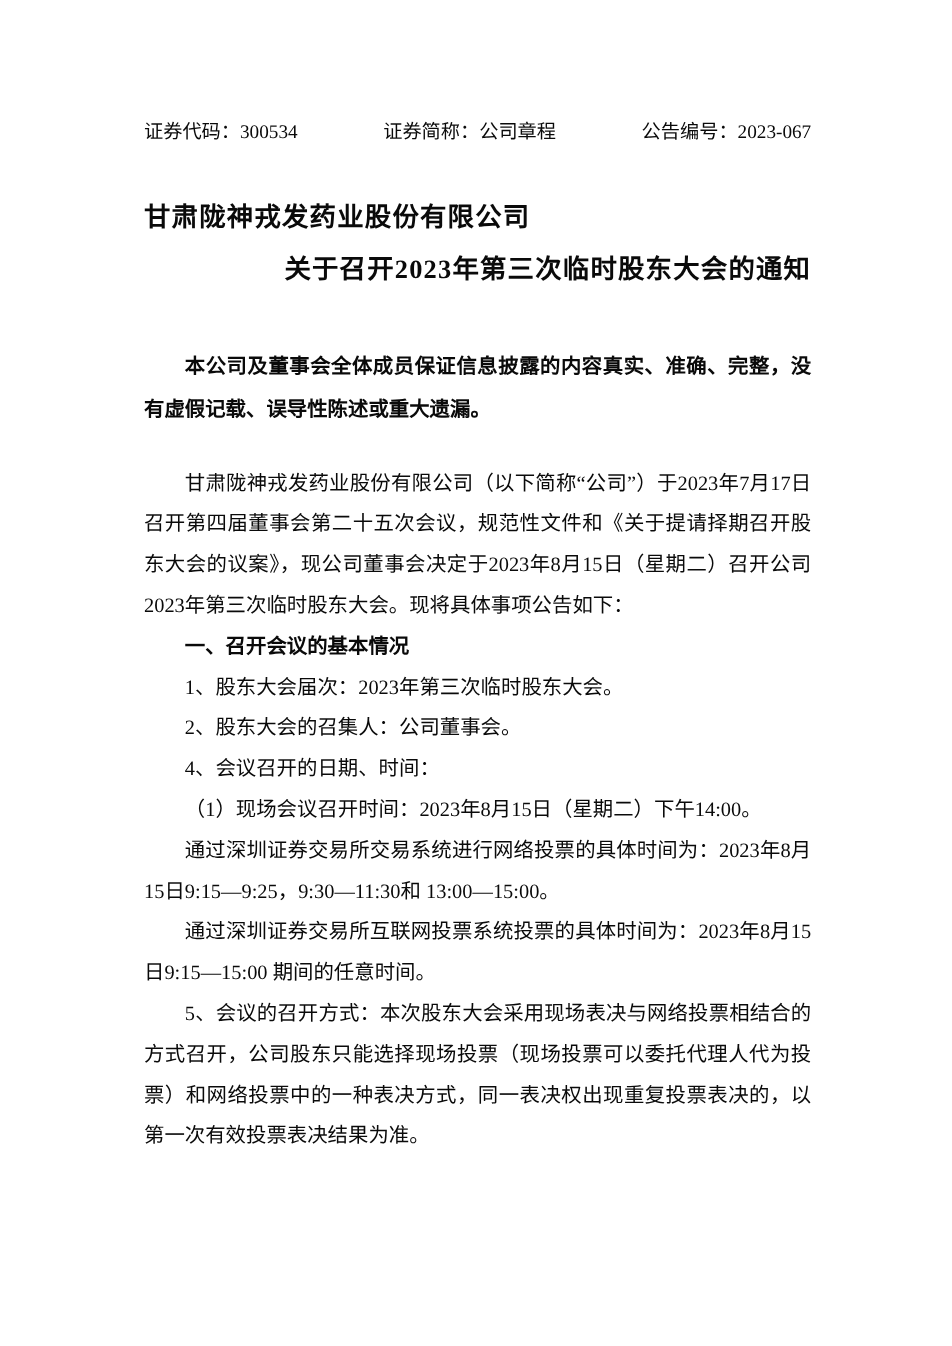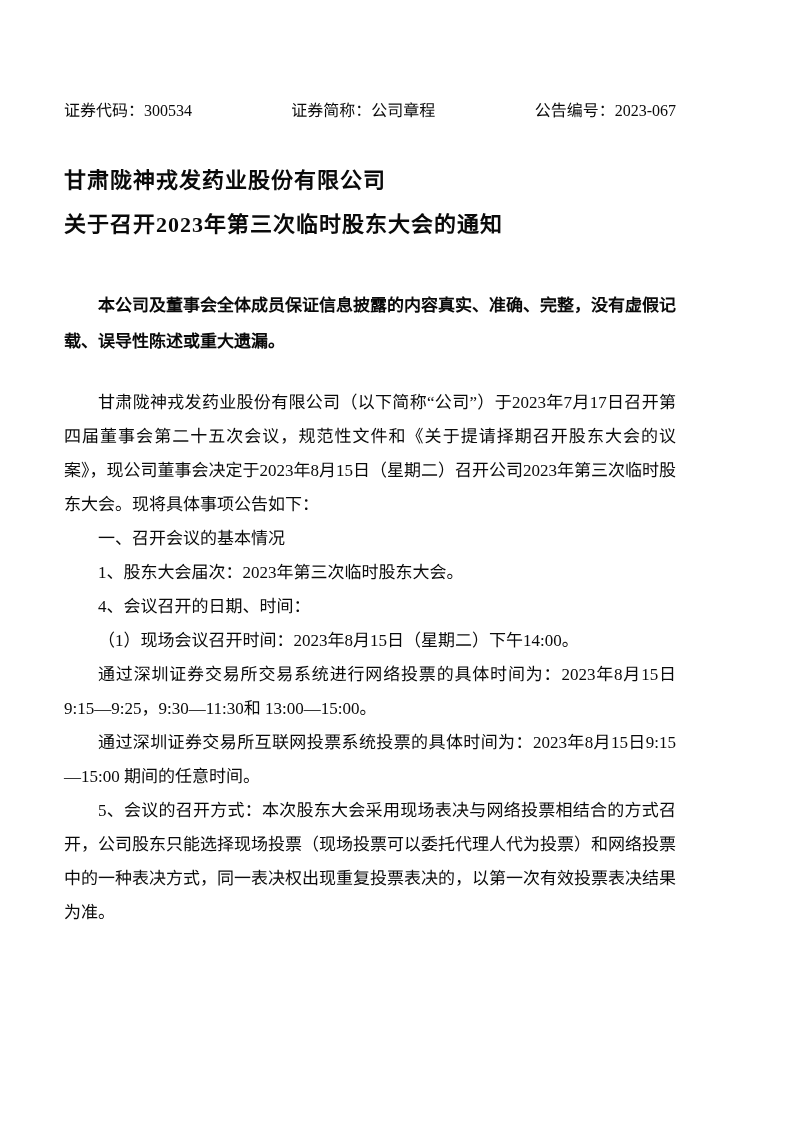--- a/index.html
+++ b/index.html
@@ -9,41 +9,41 @@
   }
   .page {
     position: relative;
     width: 793px;
     height: 1004px;
     margin: 0 auto;
     background: #ffffff;
     color: #0a0a0a;
     font-family: "Liberation Serif", "DejaVu Serif", serif;
     box-sizing: border-box;
-    padding: 100px 117px 0 64px;
+    padding: 100px 117px 0 120px;
     overflow: hidden;
   }
   .doc-header {
     display: flex;
     justify-content: space-between;
     align-items: baseline;
     font-size: 16px;
     line-height: 22px;
     margin-bottom: 44px;
     white-space: nowrap;
   }
   .doc-title {
     font-size: 22px;
     font-weight: bold;
     line-height: 30px;
     margin: 0 0 14px 0;
     letter-spacing: 1px;
   }
   .doc-subtitle {
-    text-align: left;
+    text-align: right;
     font-size: 22px;
     font-weight: bold;
     line-height: 30px;
     margin: 0 0 48px 0;
     letter-spacing: 1px;
   }
   .disclaimer {
     font-size: 17px;
     font-weight: bold;
     line-height: 36px;
@@ -52,21 +52,21 @@
     margin: 0 0 26px 0;
   }
   .para {
     font-size: 17px;
     line-height: 34px;
     text-indent: 2em;
     text-align: justify;
     margin: 0;
   }
   .para.heading {
-    font-weight: normal;
+    font-weight: bold;
   }
 </style>
 </head>
 <body>
 
 <div class="page">
 
   <div class="doc-header">
     <span>证券代码：300534</span>
     <span>证券简称：公司章程</span>
@@ -78,20 +78,21 @@
   <h2 class="doc-subtitle">关于召开2023年第三次临时股东大会的通知</h2>
 
   <p class="disclaimer">本公司及董事会全体成员保证信息披露的内容真实、准确、完整，没有虚假记载、误导性陈述或重大遗漏。</p>
 
   <p class="para">甘肃陇神戎发药业股份有限公司（以下简称“公司”）于2023年7月17日召开第四届董事会第二十五次会议，规范性文件和《关于提请择期召开股东大会的议案》，现公司董事会决定于2023年8月15日（星期二）召开公司2023年第三次临时股东大会。现将具体事项公告如下：</p>
 
   <p class="para heading">一、召开会议的基本情况</p>
 
   <p class="para">1、股东大会届次：2023年第三次临时股东大会。</p>
 
+  <p class="para">2、股东大会的召集人：公司董事会。</p>
 
 
   <p class="para">4、会议召开的日期、时间：</p>
 
   <p class="para">（1）现场会议召开时间：2023年8月15日（星期二）下午14:00。</p>
 
 
   <p class="para">通过深圳证券交易所交易系统进行网络投票的具体时间为：2023年8月15日9:15—9:25，9:30—11:30和 13:00—15:00。</p>
 
   <p class="para">通过深圳证券交易所互联网投票系统投票的具体时间为：2023年8月15日9:15—15:00 期间的任意时间。</p>

